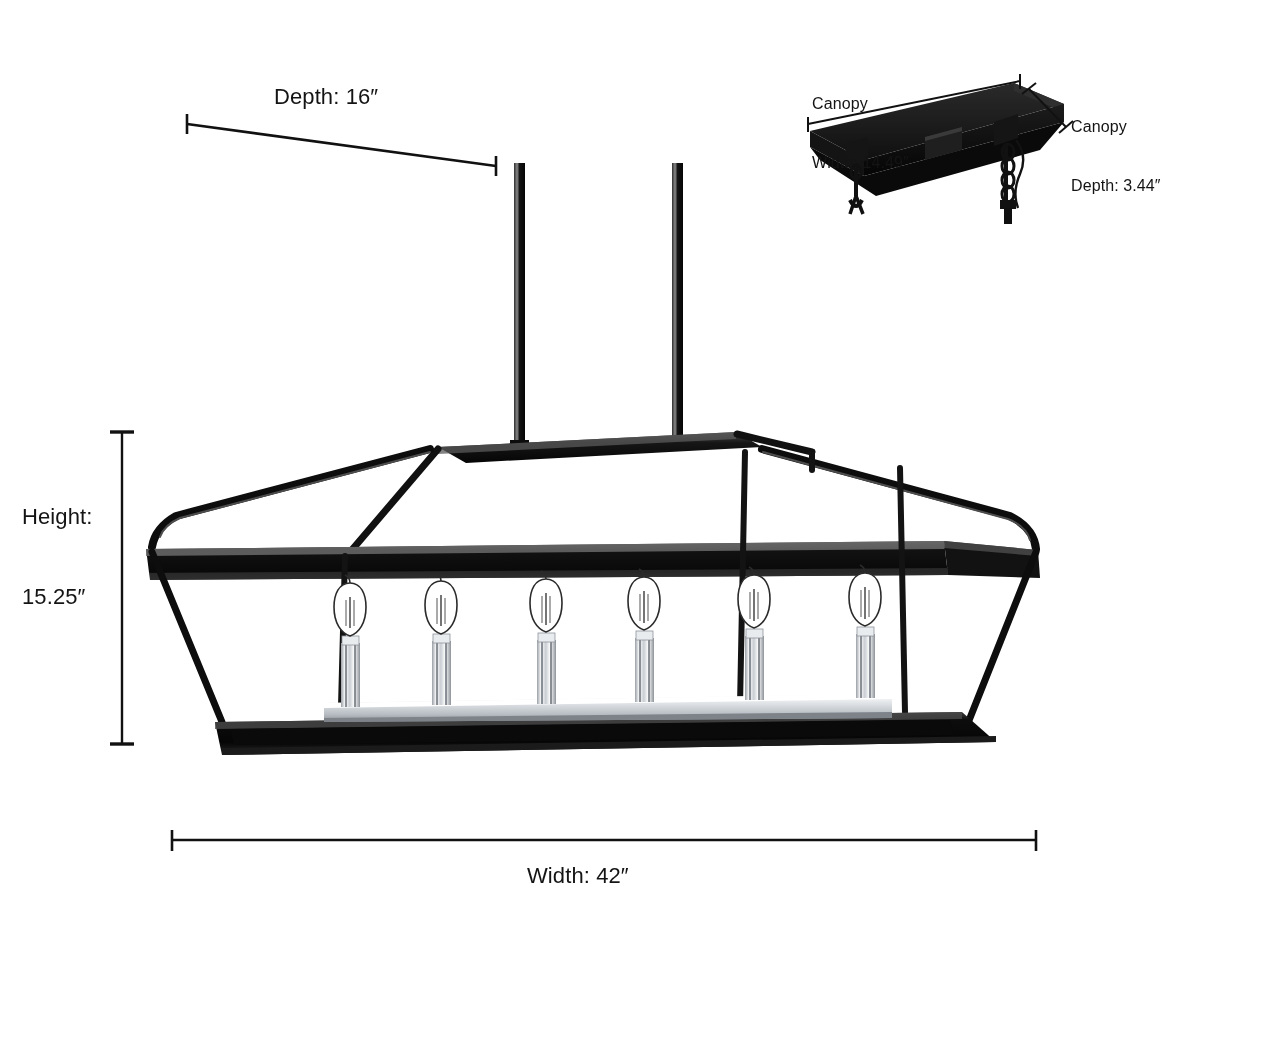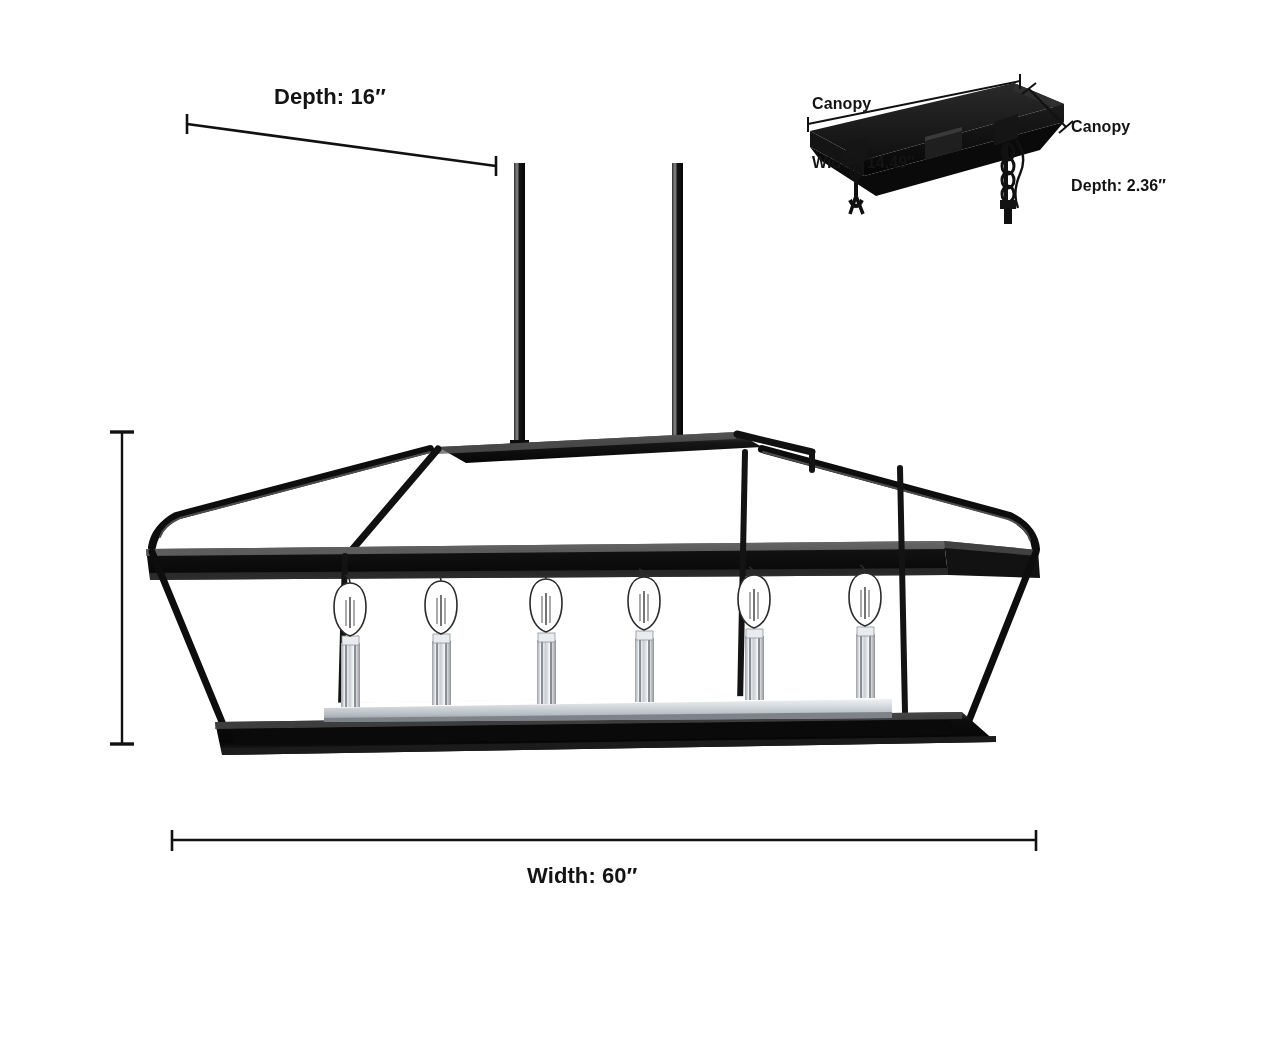--- a/index.html
+++ b/index.html
@@ -13,21 +13,20 @@
   }
   #stage{position:absolute;left:0;top:0;width:1275px;height:1050px;background:#fff;}
   svg.layer{position:absolute;left:0;top:0;width:1275px;height:1050px;}
   .dimlabel{
     position:absolute;
     font-family:"Liberation Sans", sans-serif;
     color:#141414;
     white-space:pre;
     line-height:1.22;
     letter-spacing:.1px;
-    font-weight:bold;
   }
   #label-depth{left:274px;top:84px;font-size:22px;}
   #label-height{left:22px;top:450px;font-size:22px;}
   #label-width{left:527px;top:863px;font-size:22px;}
   #label-canopy-width{left:812px;top:55px;font-size:16px;}
   #label-canopy-depth{left:1071px;top:78px;font-size:16px;}
   .dimline{stroke:#111;fill:none;}
   .tick{stroke:#111;stroke-linecap:butt;}
 </style>
 </head>
@@ -279,26 +278,30 @@
 
     <g>
       <line class="dimline" x1="1029" y1="89" x2="1066" y2="127" stroke-width="2"></line>
       <line class="tick" x1="1022" y1="94" x2="1036" y2="83" stroke-width="2"></line>
       <line class="tick" x1="1059" y1="133" x2="1073" y2="121" stroke-width="2"></line>
     </g>
   </svg>
 
   <div class="dimlabel" id="label-depth">Depth: 16″</div>
 
-
-  <div class="dimlabel" id="label-width">Width: 60″</div>
+  <div class="dimlabel" id="label-height">
+    <div>Height:</div>
+    <div>15.25″</div>
+  </div>
+
+  <div class="dimlabel" id="label-width">Width: 42″</div>
 
   <div class="dimlabel" id="label-canopy-width">
     <div>Canopy</div>
     <div>Width: 14.49″</div>
   </div>
 
   <div class="dimlabel" id="label-canopy-depth">
     <div>Canopy</div>
-    <div>Depth: 2.36″</div>
+    <div>Depth: 3.44″</div>
   </div>
 
 </div>
 
 </body></html>

